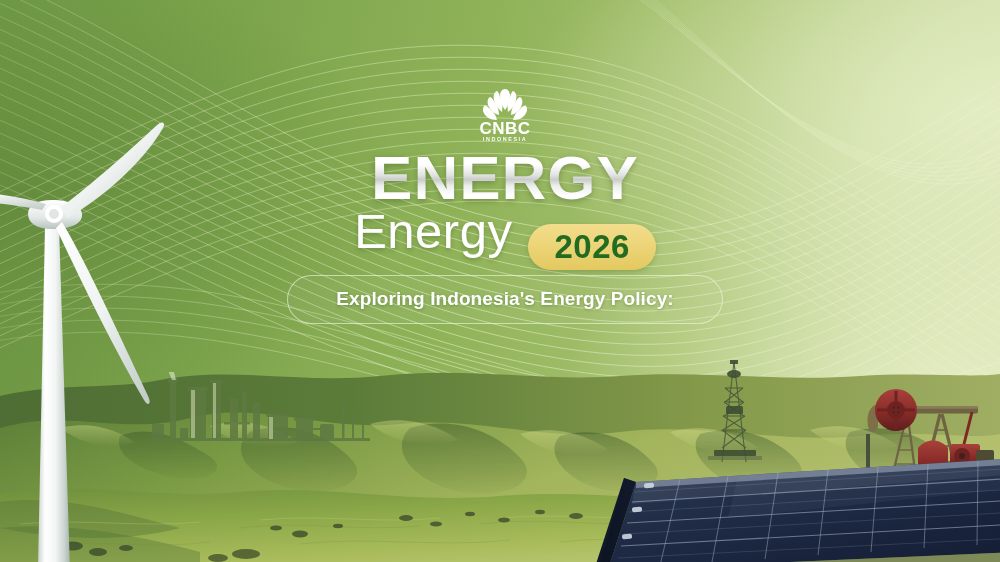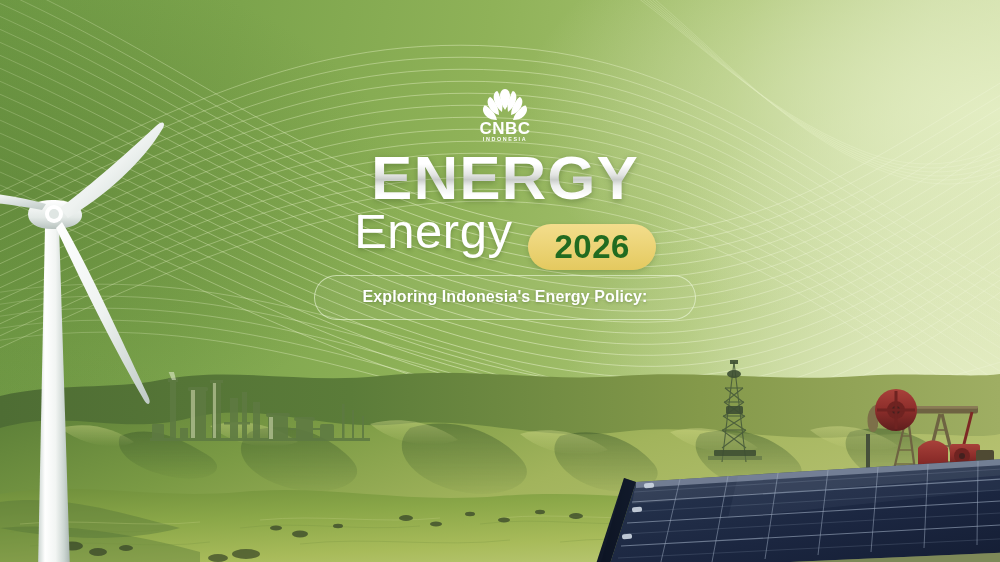--- a/index.html
+++ b/index.html
@@ -125,21 +125,21 @@
   .tagpill {
     margin-top:16px;
     border:1.4px solid rgba(238,248,220,0.62);
     border-radius:40px;
     padding:10px 48px 12px;
     text-align:center;
     background:rgba(255,255,255,0.045);
   }
   .tagpill .l {
     display:block;
-    font-size:16px;
+    font-size:19px;
     font-weight:bold;
     color:#ffffff;
     line-height:1.32;
     letter-spacing:0.1px;
     text-shadow:0 1px 3px rgba(42,68,20,0.34);
     white-space:nowrap;
   }
 </style>
 </head>
 <body>

